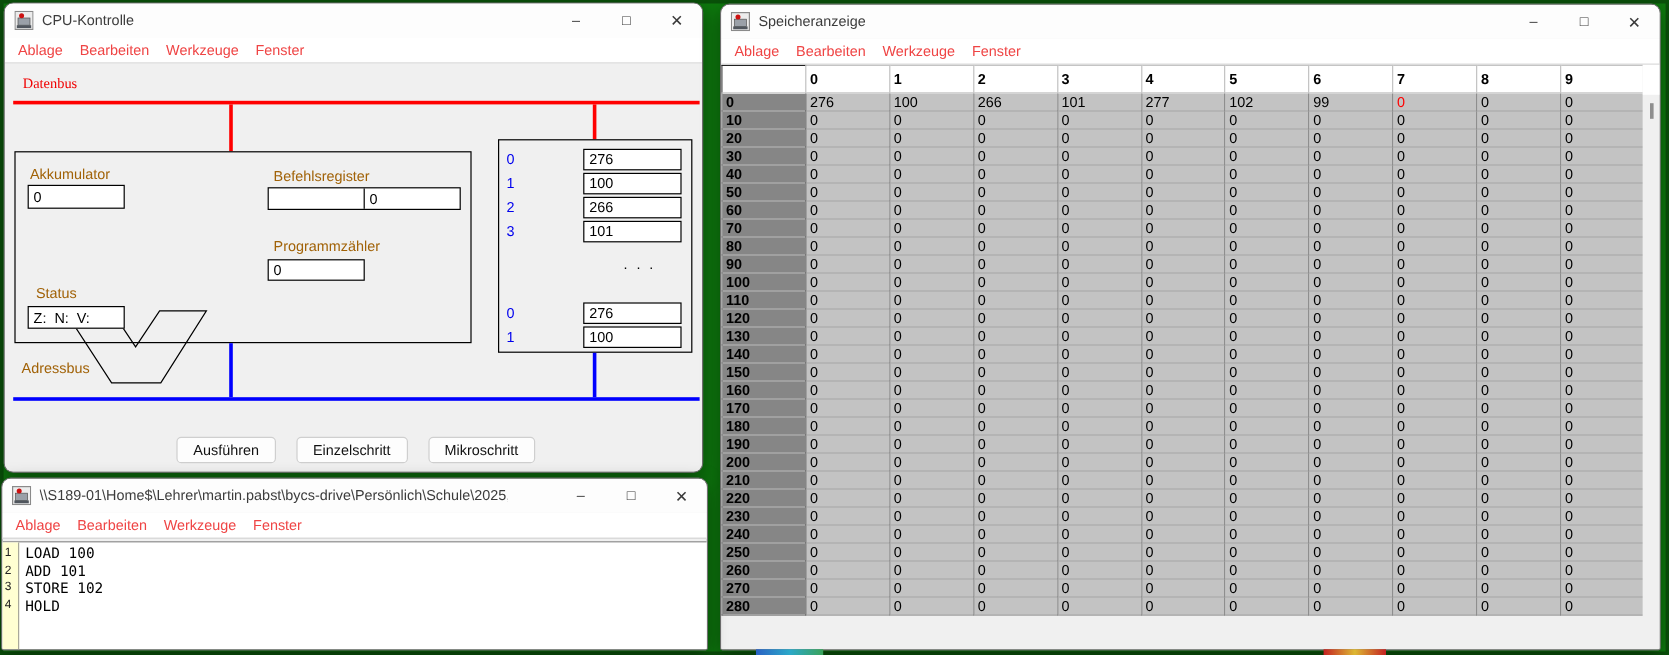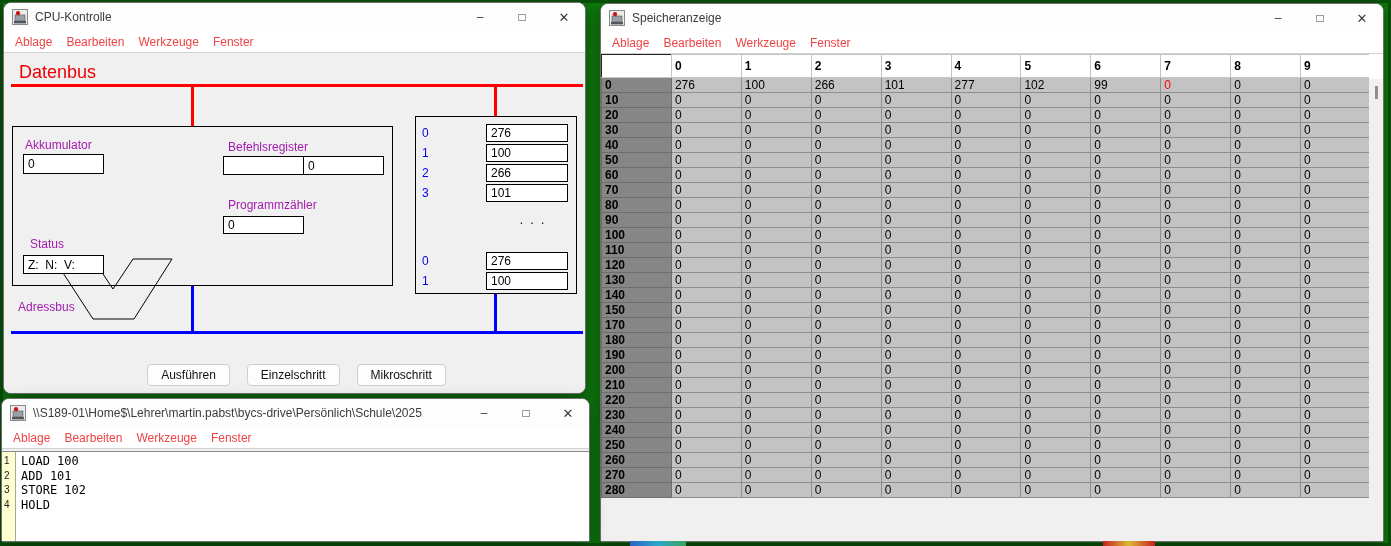--- a/index.html
+++ b/index.html
@@ -21,22 +21,22 @@
   .app-icon { width:16px; height:16px; margin-left:8px; flex:0 0 16px; }
   .title-text { font-size:12px; color:#3c3c3c; margin-left:7px; white-space:nowrap; overflow:hidden; }
   .ctrls { margin-left:auto; display:flex; height:100%; }
   .ctrl { width:42px; height:100%; display:flex; align-items:center; justify-content:center; font-size:12px; color:#3a3a3a; }
   .ctrl.close { font-size:13px; }
   .menubar { position:absolute; left:0; right:0; top:28px; height:22px; background:#ffffff; border-bottom:1px solid #d2d2d2; display:flex; align-items:center; padding-left:4px; }
   .menu-item { font-size:12px; color:#ef4444; padding:0 7px; }
   .win-content { position:absolute; left:0; right:0; top:50px; bottom:0; background:#f0f0f0; }
 
   
-  .lbl-red  { position:absolute; font-size:18px; color:#f00000; }
-  .lbl-blue { position:absolute; font-size:12px; color:#a21caf; }
+  .lbl-red  { position:absolute; font-size:12px; color:#f00000;font-family:Liberation Serif, serif; }
+  .lbl-blue { position:absolute; font-size:12px; color:#a16207; }
   .busline { position:absolute; }
   .busline.red  { background:#ff0000; }
   .busline.blue { background:#0000ff; }
   .cpu-box { position:absolute; left:8px; top:73px; width:381px; height:160px; border:1px solid #000; }
   .mem-box { position:absolute; left:411px; top:63px; width:162px; height:178px; border:1px solid #000; }
   .field { position:absolute; background:#fff; border:1px solid #000; font-size:12px; color:#000; display:flex; align-items:center; padding-left:4px; white-space:pre; }
   .split-field { position:absolute; background:#fff; border:1px solid #000; display:flex; }
   .split-field .half { flex:1; font-size:12px; display:flex; align-items:center; padding-left:4px; }
   .split-field .half.first { border-right:1px solid #000; }
   .alu { position:absolute; left:39px; top:131px; }
@@ -407,20 +407,33 @@
               <td>0</td>
               <td>0</td>
               <td>0</td>
               <td>0</td>
               <td>0</td>
               <td>0</td>
               <td>0</td>
               <td>0</td>
             </tr>
             <tr>
+              <th class="rowhead">160</th>
+              <td>0</td>
+              <td>0</td>
+              <td>0</td>
+              <td>0</td>
+              <td>0</td>
+              <td>0</td>
+              <td>0</td>
+              <td>0</td>
+              <td>0</td>
+              <td>0</td>
+            </tr>
+            <tr>
               <th class="rowhead">170</th>
               <td>0</td>
               <td>0</td>
               <td>0</td>
               <td>0</td>
               <td>0</td>
               <td>0</td>
               <td>0</td>
               <td>0</td>
               <td>0</td>

